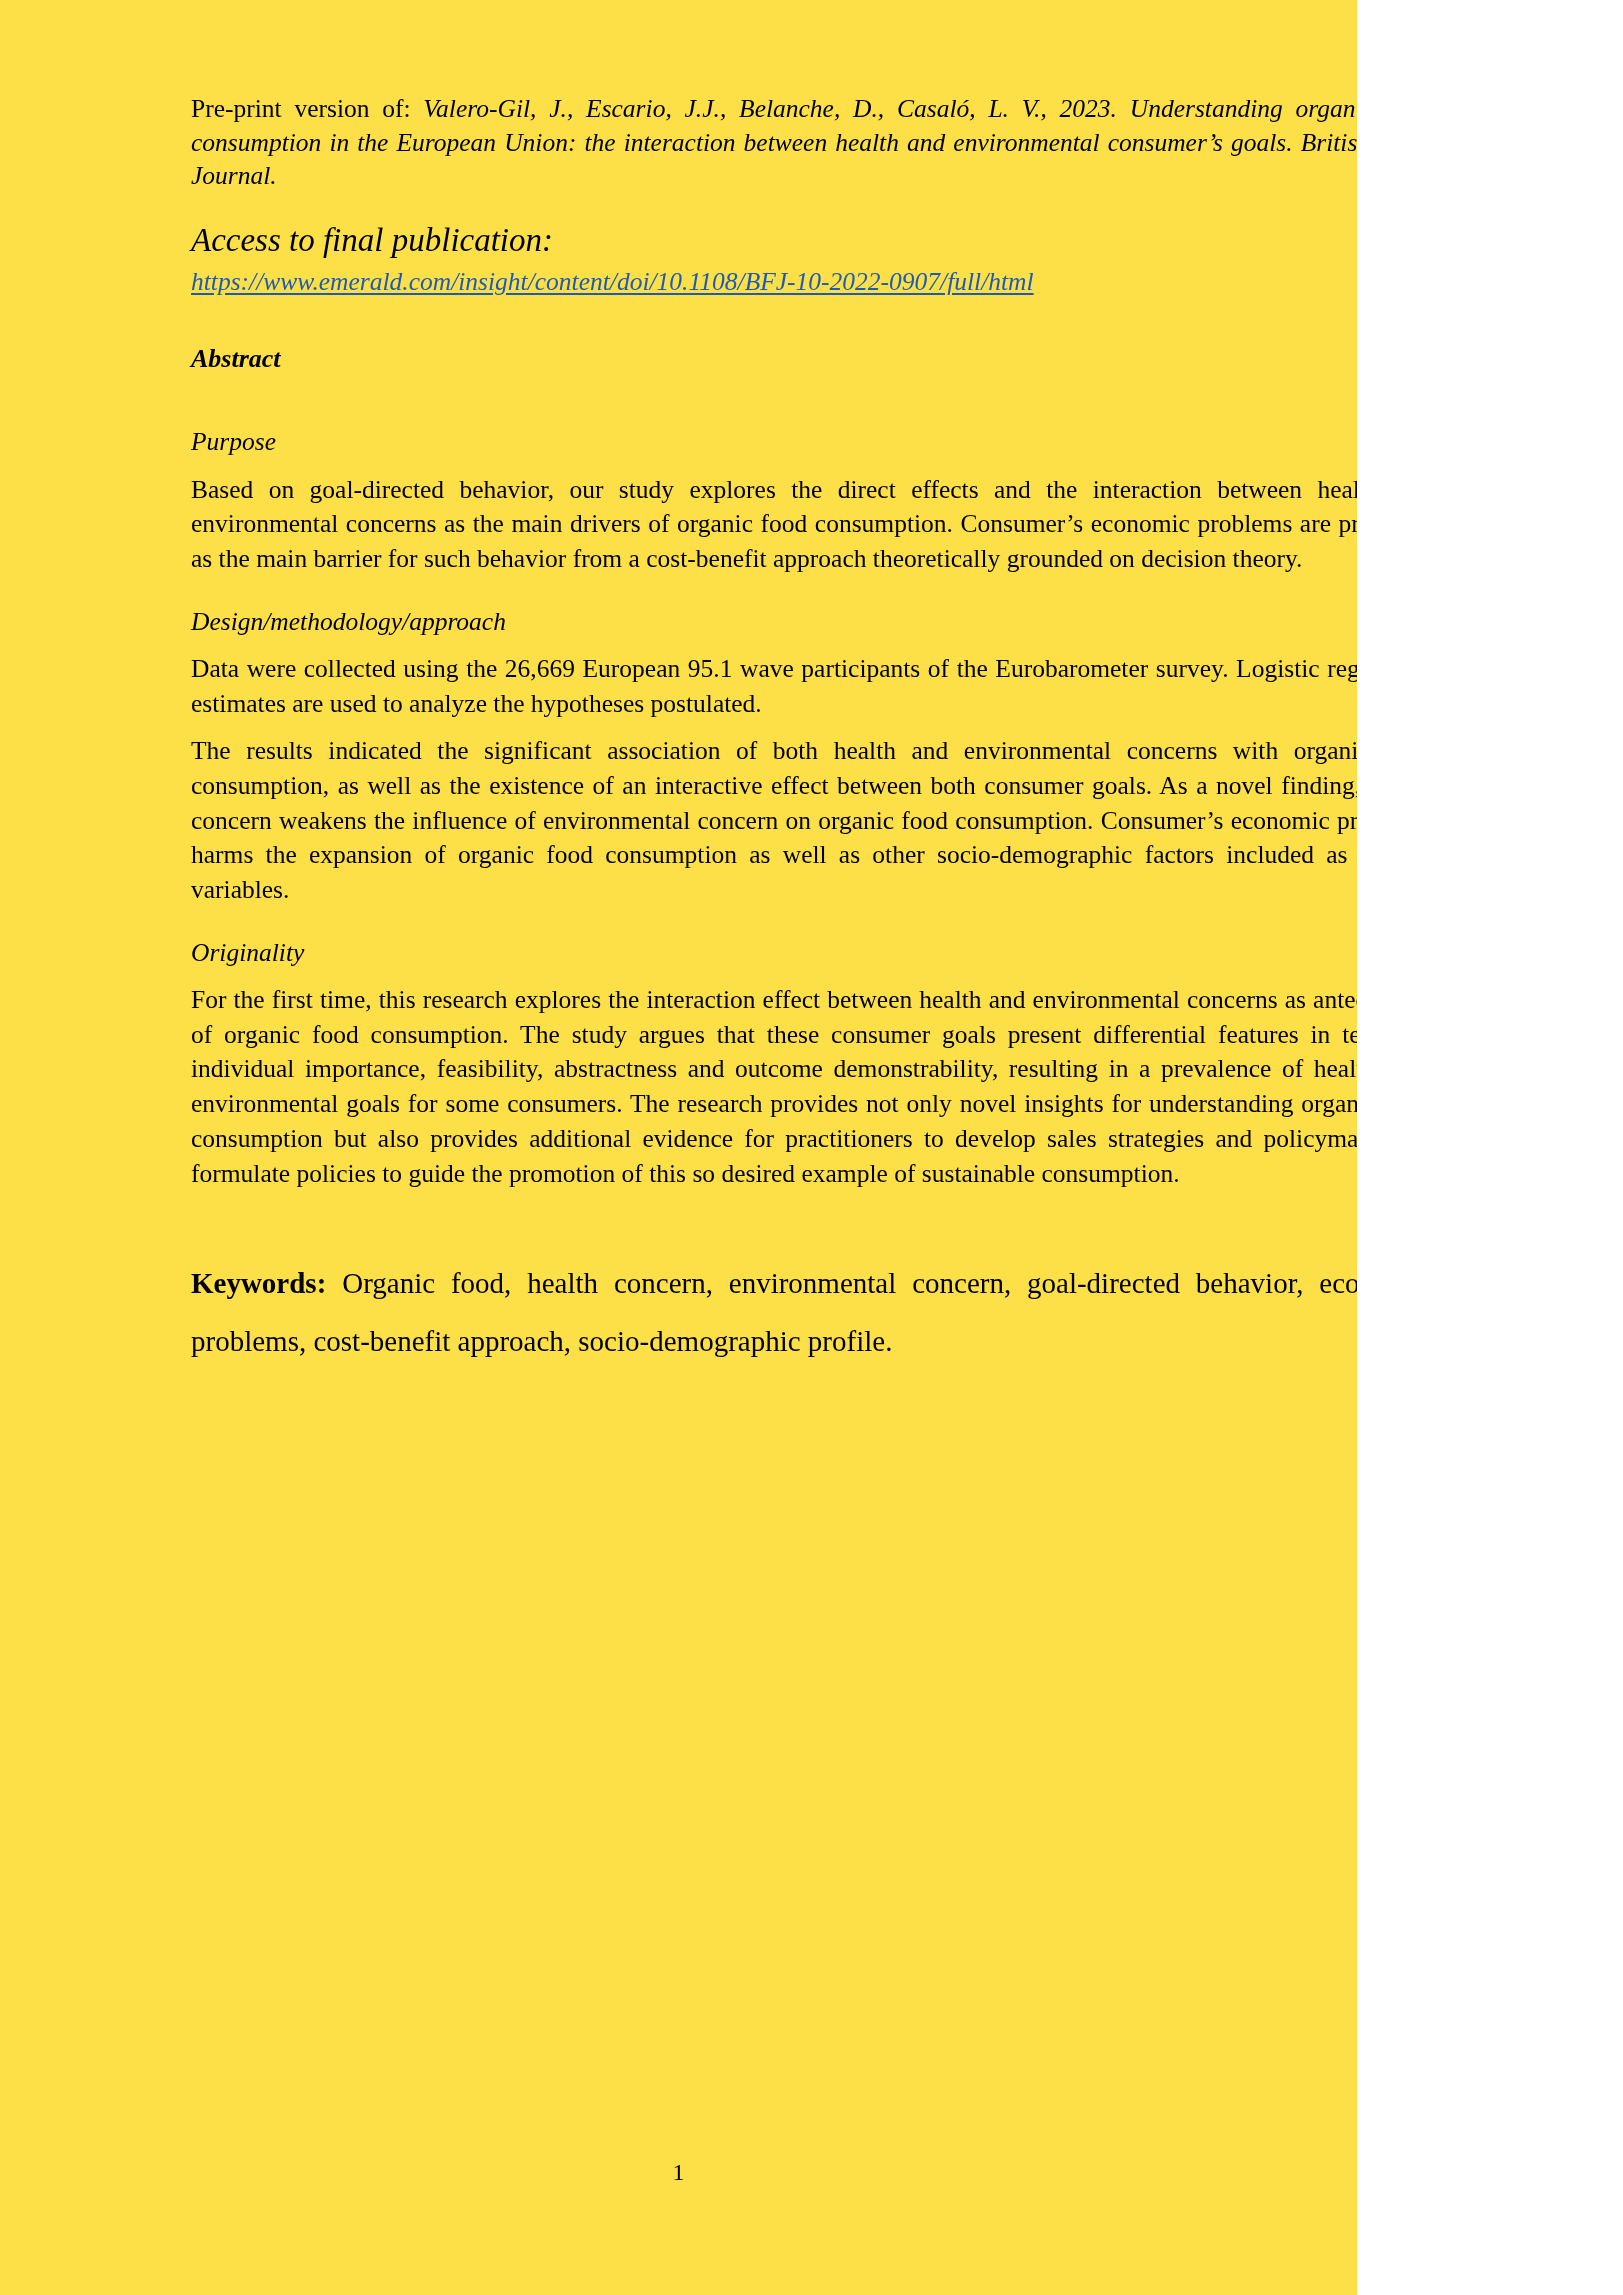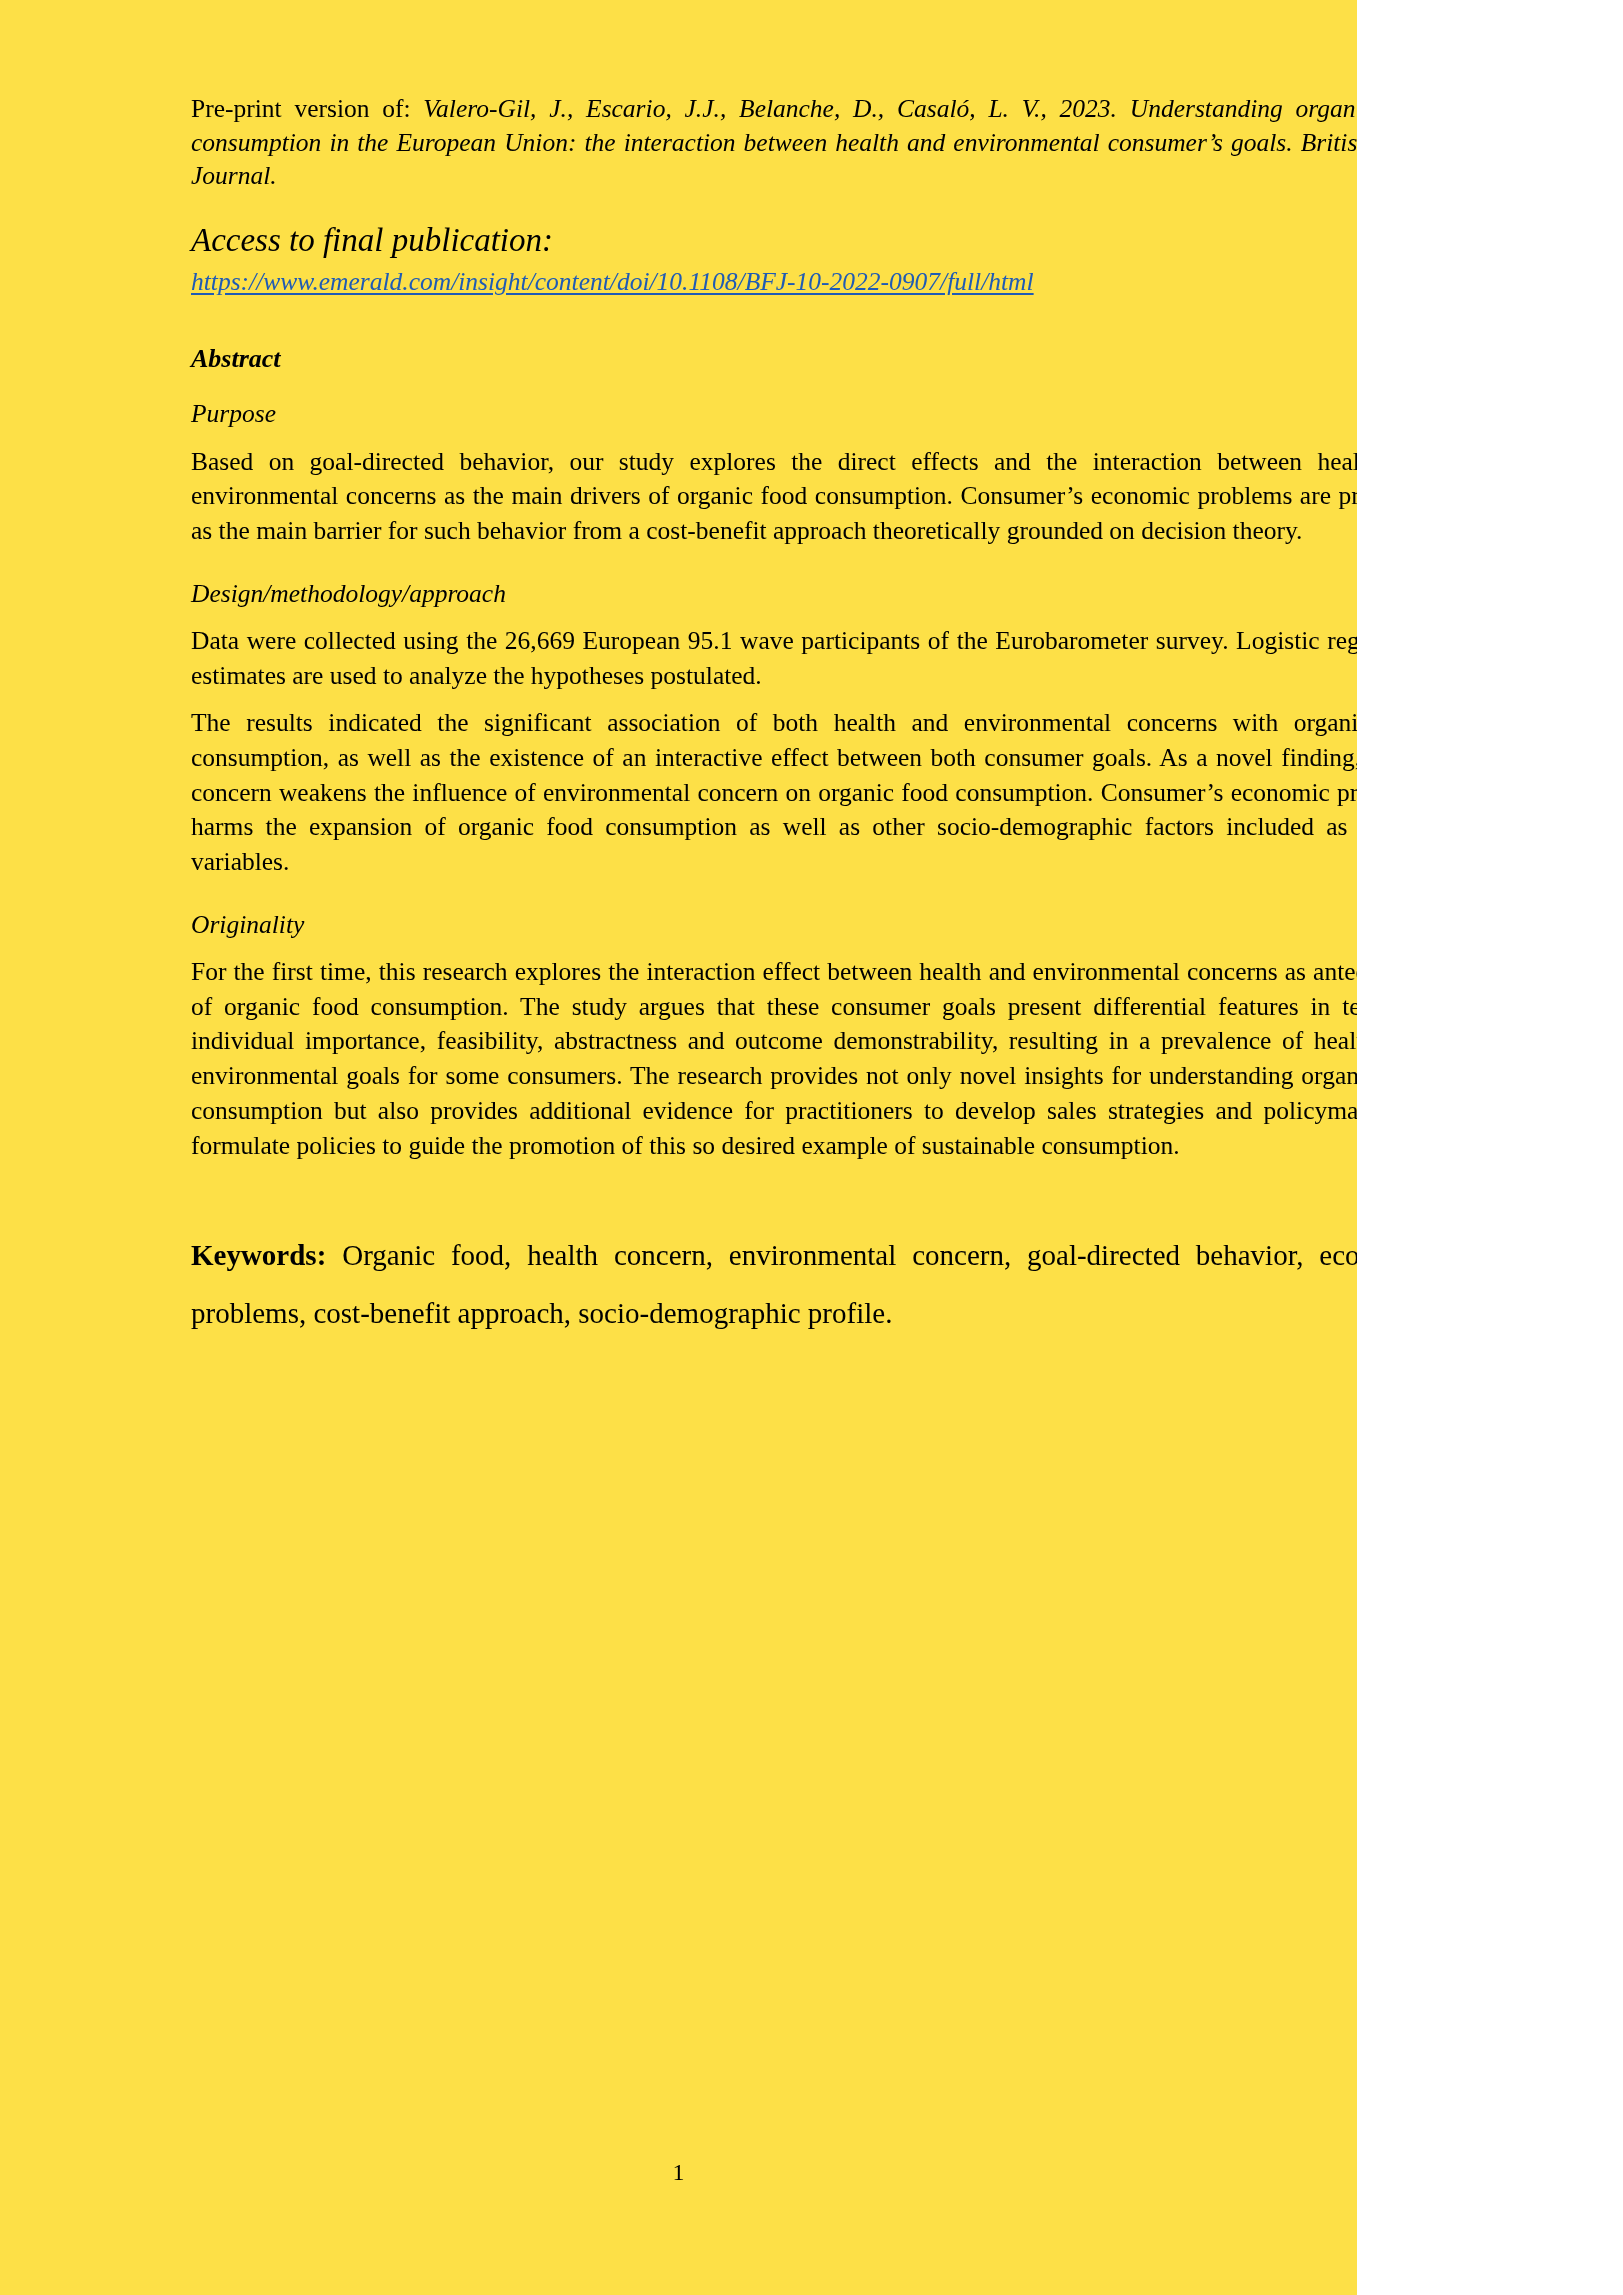--- a/index.html
+++ b/index.html
@@ -79,21 +79,21 @@
   }
 
   
   .section-heading {
     font-size: 25.5px;
     font-style: italic;
     line-height: 1.35;
     margin-top: 28px;
   }
 
-  .section-heading.first { margin-top: 20px; }
+  .section-heading.first { margin-top: 48px; }
 
   
   .body-par {
     font-size: 25.5px;
     line-height: 1.36;
     text-align: justify;
     text-justify: inter-word;
     margin-top: 13px;
     hyphens: manual;
   }

